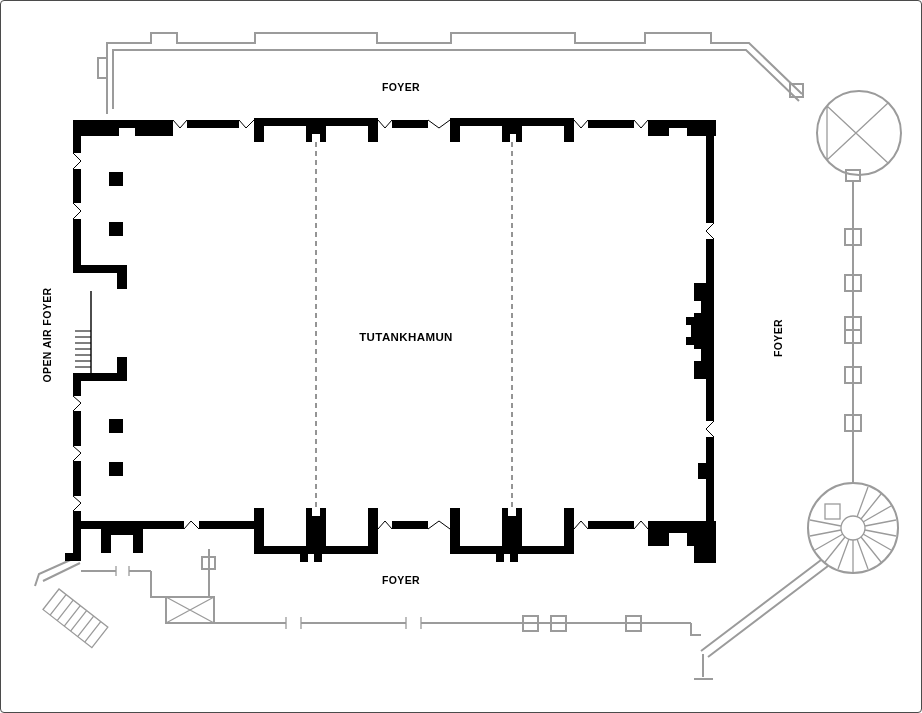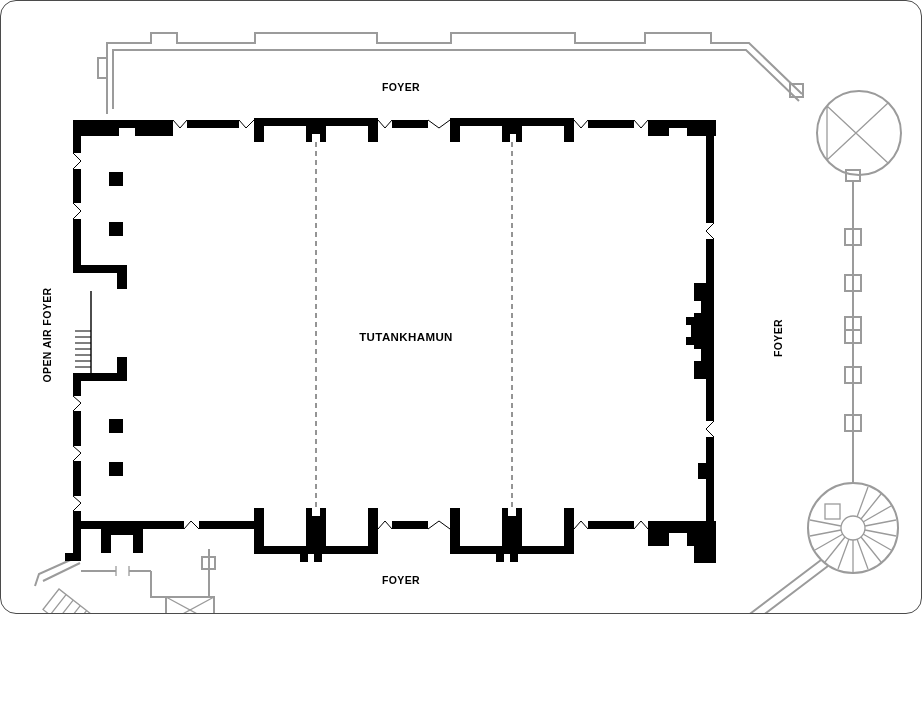--- a/index.html
+++ b/index.html
@@ -4,24 +4,24 @@
 <style>
   :root{
     --wall:#000000;
     --outer-wall:#9b9b9b;
     --dashed-divider:#2a2a2a;
     --background:#ffffff;
     --frame:#4b4b4b;
   }
   html,body{margin:0;padding:0;background:var(--background);}
   .page{
-    width:922px;height:614px;box-sizing:border-box;position:relative;
+    width:922px;height:713px;box-sizing:border-box;position:relative;
     background:var(--background);
     border:1.5px solid var(--frame);
-    border-radius:16px;
+    border-radius:4px;
     overflow:hidden;
   }
   svg{display:block;}
   .blk{fill:var(--wall);stroke:none;}
   .blk-line{stroke:var(--wall);fill:none;stroke-width:1.4;}
   .tick{stroke:var(--wall);fill:none;stroke-width:1;}
   .gray{stroke:var(--outer-wall);fill:none;stroke-width:2;stroke-linejoin:miter;}
   .gray-thin{stroke:var(--outer-wall);fill:none;stroke-width:1.3;}
   .dash{stroke:var(--dashed-divider);fill:none;stroke-width:1;stroke-dasharray:5 4;}
   .plan-label{

